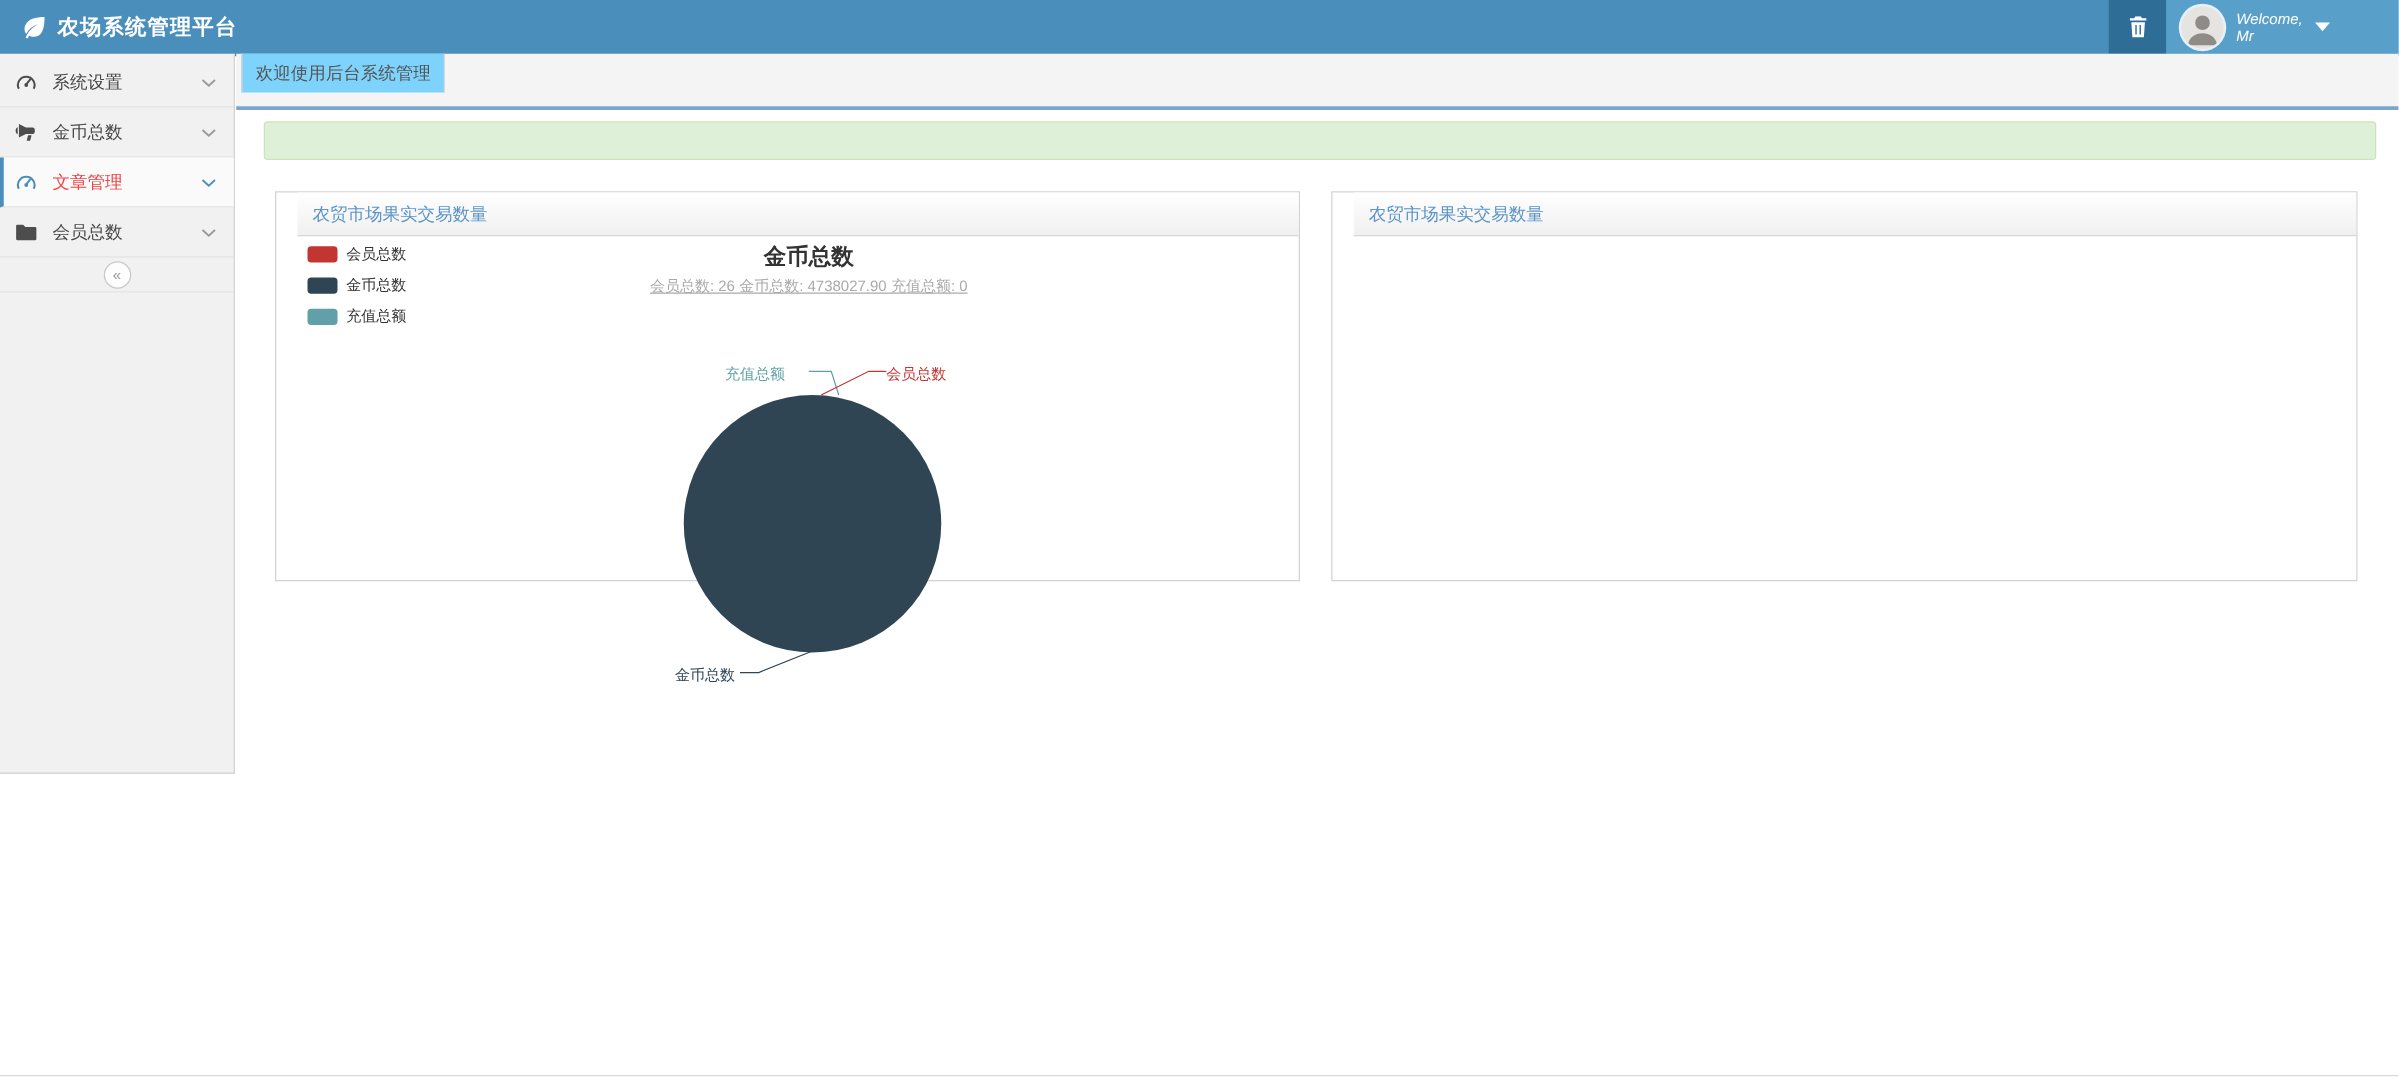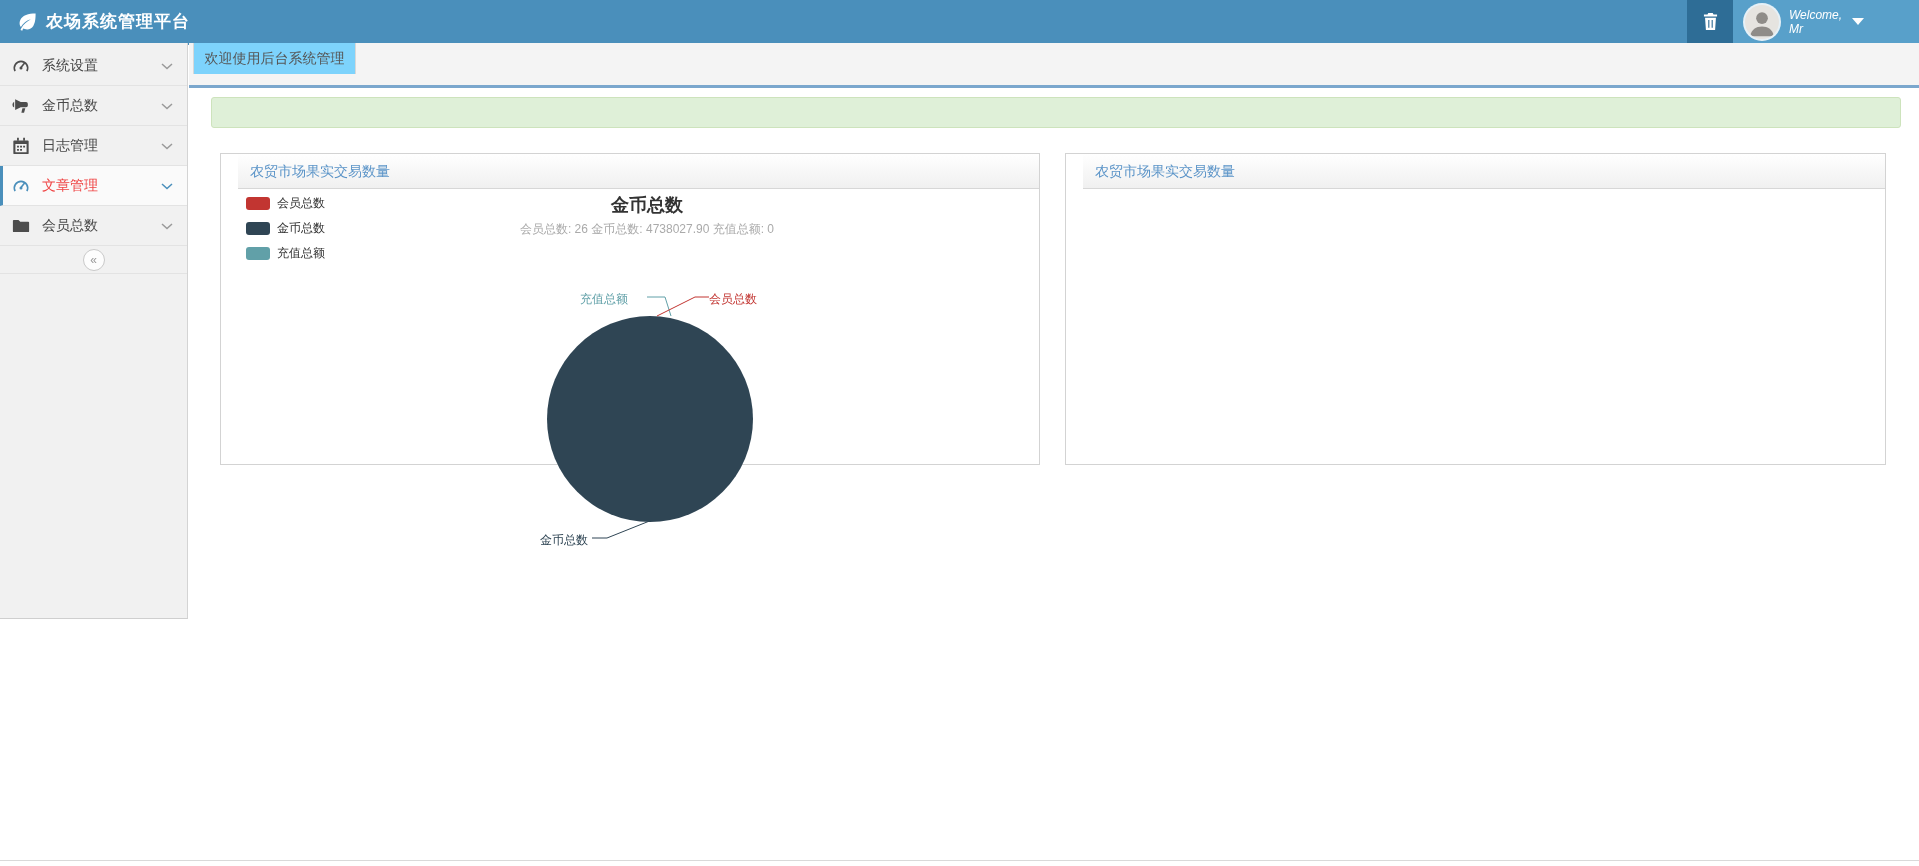--- a/index.html
+++ b/index.html
@@ -44,21 +44,21 @@
   .panel-2 { left:1065px; width:821px; }
   .panel-hd { height:35px; background:linear-gradient(#ffffff,#f0f0f0); border-bottom:1px solid #d7d7d7; line-height:35px; padding-left:12px; color:#5b94c8; font-size:14px; }
   .panel-bd { position:relative; width:100%; height:382px; overflow:hidden; }
 
   
   .legend-row { position:absolute; left:8px; display:flex; align-items:center; cursor:pointer; }
   .legend-row .sw { width:24px; height:13px; border-radius:3px; flex:0 0 auto; }
   .legend-row .lg-lbl { margin-left:7px; font-size:12px; color:#333; }
   .lg-0 { top:6px; } .lg-1 { top:31px; } .lg-2 { top:56px; }
   .chart-title { position:absolute; left:0; width:818px; top:4px; text-align:center; font-size:18px; font-weight:bold; color:#333; }
-  .chart-subtitle { position:absolute; left:0; width:818px; top:32px; text-align:center; font-size:12px; color:#aaa; }
+  .chart-subtitle { position:absolute; left:0; width:818px; top:32px; text-align:center; font-size:12px; color:#aaa;text-decoration:underline; }
   .pie-svg { position:absolute; left:0; top:0; width:818px; height:381px; }
   .pie-label { position:absolute; font-size:12px; white-space:nowrap; }
   .pl-recharge { left:342px; top:102px; }
   .pl-member { left:471px; top:102px; }
   .pl-gold { left:302px; top:343px; }
 </style>
 </head>
 <body>
 
 <div class="stage">
@@ -103,30 +103,20 @@
       <svg class="chev" viewBox="0 0 12 7" fill="none" stroke="currentColor" stroke-width="1.5">
           <polyline points="1,1 6,5.5 11,1"></polyline>
         </svg>
     </div>
     <div class="side-item">
       <svg class="icn" viewBox="0 0 20 20" fill="currentColor" style="transform:scaleX(-1)">
         <path d="M16.5 2.5v12l-6.2-3.1H4.4a2 2 0 0 1-2-2V7.6a2 2 0 0 1 2-2h5.9zM17.6 5.2a3.8 3.8 0 0 1 0 6.6z"></path>
         <path d="M5.2 12.4h3.2l1.2 5h-3z"></path>
       </svg>
       <span class="lbl">金币总数</span>
-      <svg class="chev" viewBox="0 0 12 7" fill="none" stroke="currentColor" stroke-width="1.5">
-          <polyline points="1,1 6,5.5 11,1"></polyline>
-        </svg>
-    </div>
-    <div class="side-item">
-      <svg class="icn" viewBox="0 0 20 20" fill="currentColor">
-        <path fill-rule="evenodd" d="M2.5 3.8h15a1 1 0 0 1 1 1V18a1 1 0 0 1-1 1h-15a1 1 0 0 1-1-1V4.8a1 1 0 0 1 1-1zm1.3 4v9.2h12.4V7.8z"></path>
-        <path d="M5.6.8h2v3.4h-2zM12.4.8h2v3.4h-2zM5.6 9.8h2.1v2H5.6zm3.4 0h2.1v2H9zm3.4 0h2.1v2h-2.1zM5.6 13.4h2.1v2H5.6zm3.4 0h2.1v2H9z"></path>
-      </svg>
-      <span class="lbl">日志管理</span>
       <svg class="chev" viewBox="0 0 12 7" fill="none" stroke="currentColor" stroke-width="1.5">
           <polyline points="1,1 6,5.5 11,1"></polyline>
         </svg>
     </div>
     <div class="side-item active">
       <svg class="icn" viewBox="0 0 20 20" fill="none" stroke="currentColor" stroke-width="1.8">
         <path d="M3.4 15.6a7.4 7.4 0 1 1 13.2 0"></path>
           <path d="M10.2 11.4l4-5"></path>
           <circle cx="10" cy="12.2" r="1.7" fill="currentColor" stroke="none"></circle>
       </svg>

